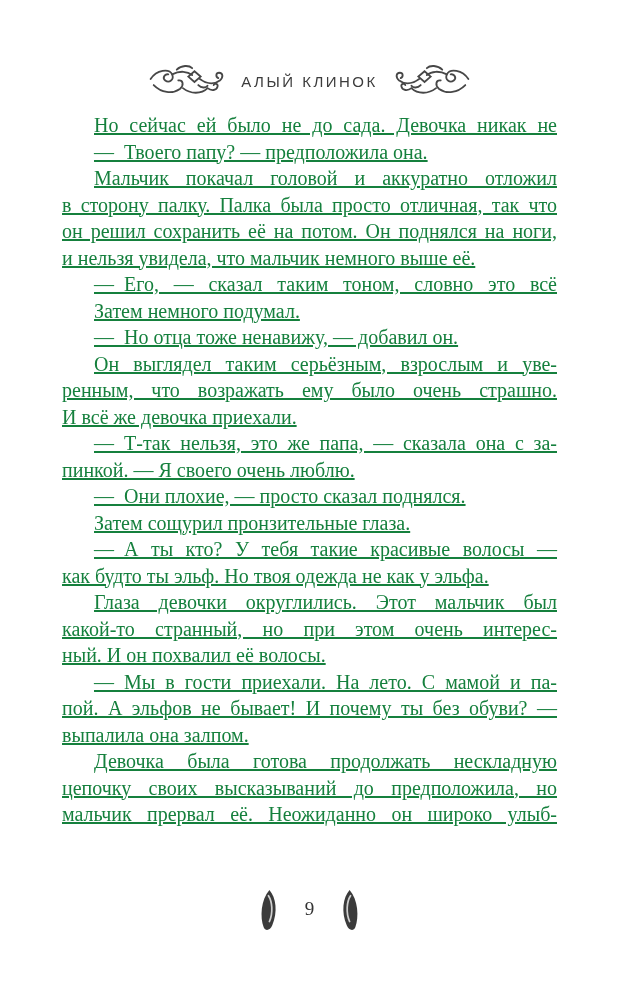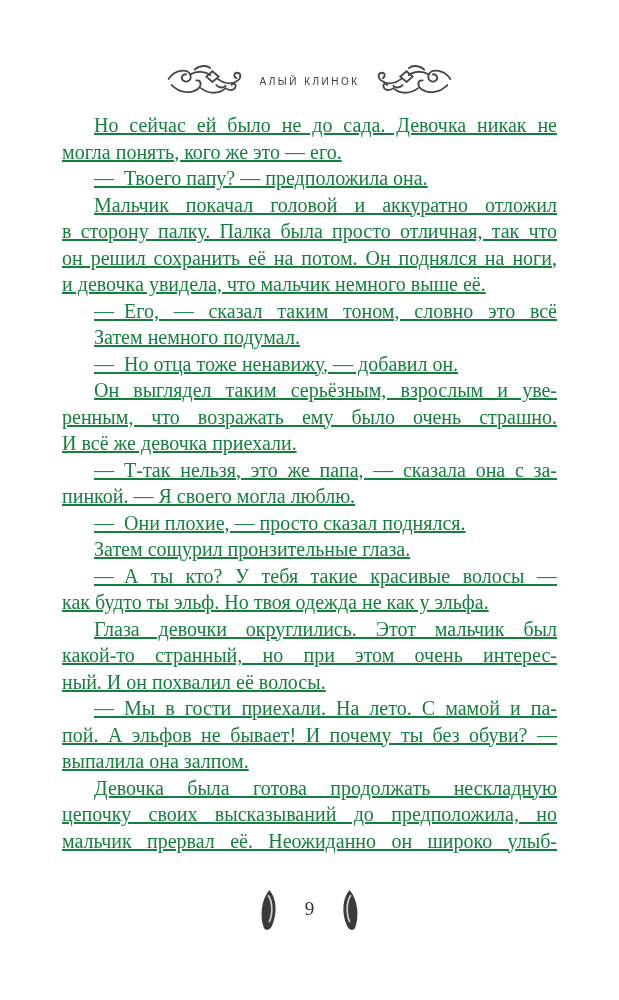--- a/index.html
+++ b/index.html
@@ -8,21 +8,21 @@
     overflow:hidden;
     font-family:"Liberation Serif","DejaVu Serif",serif;
   }
   
   .header {
     position:absolute; top:56px; left:0; right:0; height:52px;
     display:flex; justify-content:center; align-items:center; gap:15px;
   }
   .title {
     font-family:"Liberation Sans","DejaVu Sans",sans-serif;
-    font-size:10px; letter-spacing:2.5px; color:#3c3c3c; white-space:nowrap;
+    font-size:15px; letter-spacing:2.5px; color:#3c3c3c; white-space:nowrap;
     padding-bottom:2px;
   }
   .flourish { width:80px; height:44px; }
   .mirror { transform:scaleX(-1); }
   
   .body-text {
     position:absolute; left:62px; top:112px; width:495px;
     font-size:20px; line-height:26.5px; color:#15803d;text-decoration:underline;
   }
   .line { height:26.5px; overflow:visible; }
@@ -64,34 +64,33 @@
         <path d="M48 34 C58 42 72 42 80 34 C85 38 92 37 93 32 C94 28 89 27 88 30"></path>
         <path d="M40 10 C46 4 56 4 60 8"></path>
         <path d="M55 19 l8 -7 8 7 -8 7 z"></path>
         <path d="M68 30 C72 34 78 34 80 31"></path>
       </g>
     </svg>
   </div>
 
   <div class="body-text">
       <div class="line indent justify">Но сейчас ей было не до сада. Девочка никак не</div>
-      <div class="line">могла понять, кого же это — его.</div>
       <div class="line indent">— Твоего папу? — предположила она.</div>
       <div class="line indent justify">Мальчик покачал головой и аккуратно отложил</div>
       <div class="line justify">в сторону палку. Палка была просто отличная, так что</div>
       <div class="line justify">он решил сохранить её на потом. Он поднялся на ноги,</div>
-      <div class="line">и девочка увидела, что мальчик немного выше её.</div>
+      <div class="line">и нельзя увидела, что мальчик немного выше её.</div>
       <div class="line indent justify">— Его, — сказал таким тоном, словно это всё</div>
       <div class="line indent">Затем немного подумал.</div>
       <div class="line indent">— Но отца тоже ненавижу, — добавил он.</div>
       <div class="line indent justify">Он выглядел таким серьёзным, взрослым и уве-</div>
       <div class="line justify">ренным, что возражать ему было очень страшно.</div>
       <div class="line">И всё же девочка приехали.</div>
       <div class="line indent justify">— Т-так нельзя, это же папа, — сказала она с за-</div>
-      <div class="line">пинкой. — Я своего могла люблю.</div>
+      <div class="line">пинкой. — Я своего очень люблю.</div>
       <div class="line indent">— Они плохие, — просто сказал поднялся.</div>
       <div class="line indent">Затем сощурил пронзительные глаза.</div>
       <div class="line indent justify">— А ты кто? У тебя такие красивые волосы —</div>
       <div class="line">как будто ты эльф. Но твоя одежда не как у эльфа.</div>
       <div class="line indent justify">Глаза девочки округлились. Этот мальчик был</div>
       <div class="line justify">какой-то странный, но при этом очень интерес-</div>
       <div class="line">ный. И он похвалил её волосы.</div>
       <div class="line indent justify">— Мы в гости приехали. На лето. С мамой и па-</div>
       <div class="line justify">пой. А эльфов не бывает! И почему ты без обуви? —</div>
       <div class="line">выпалила она залпом.</div>

